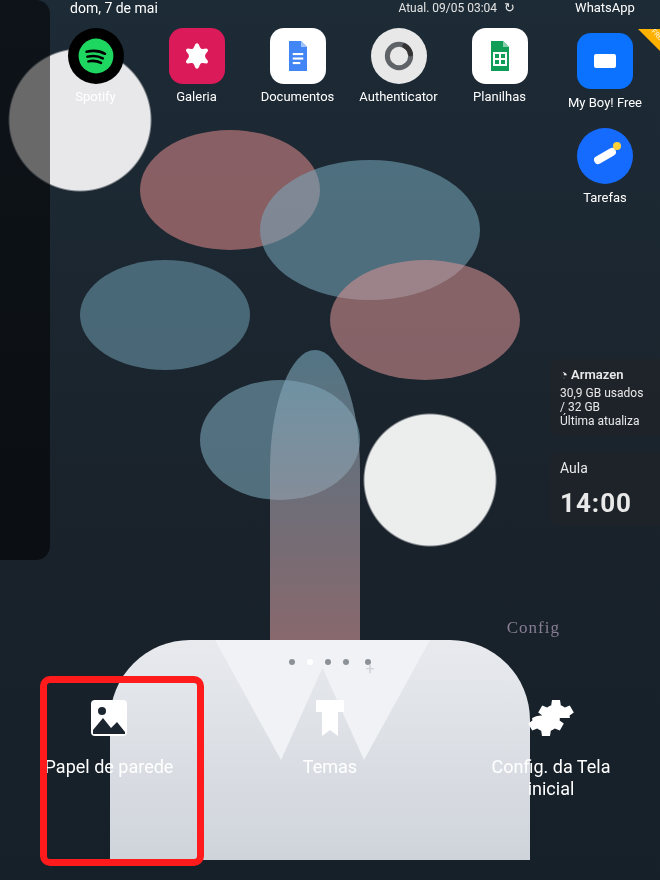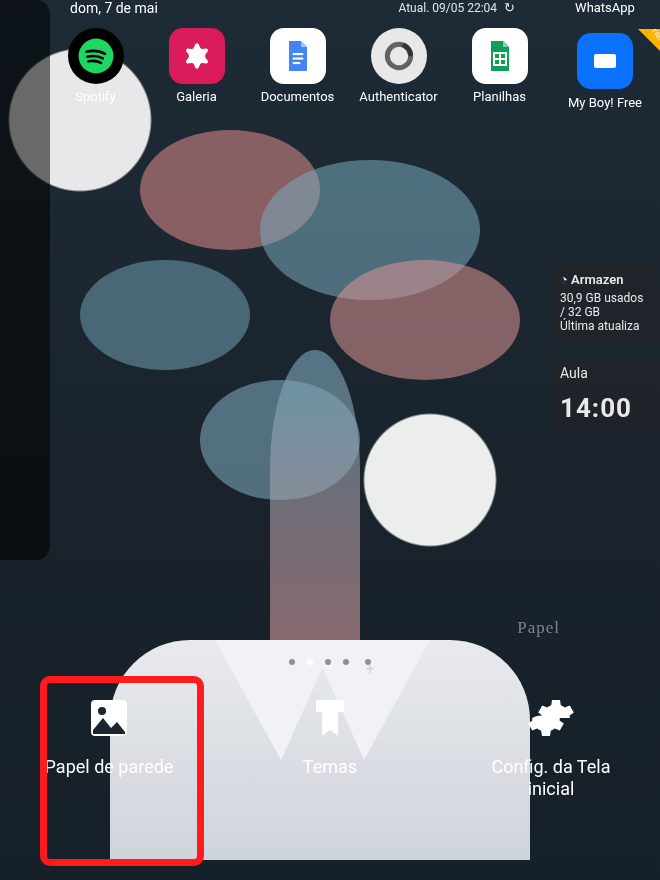--- a/index.html
+++ b/index.html
@@ -81,26 +81,26 @@
   <div class="dark-top"></div>
   <div class="cloud c1"></div>
   <div class="cloud c2"></div>
   <div class="cloud c3"></div>
   <div class="cloud c4"></div>
   <div class="cloud c5"></div>
   <div class="stream"></div>
   <div class="shirt"></div>
   <div class="collarL"></div>
   <div class="collarR"></div>
-  <div class="sig">Papel</div>
+  <div class="sig">Config</div>
 </div>
 
 <div class="date">dom, 7 de mai</div>
 <div class="atual">
-  <span>Atual. 09/05 22:04</span>
+  <span>Atual. 09/05 03:04</span>
   <span class="ref">↻</span>
 </div>
 
 <div class="apps">
   <div class="app">
     <div class="ic spotify">
       <svg viewBox="0 0 24 24">
           <circle cx="12" cy="12" r="11" fill="#1ed760"></circle>
           <path d="M6 9.3c4-.9 8.6-.5 11.7 1.3M6.6 12.4c3.3-.7 7.1-.4 9.7 1.1M7.2 15.4c2.7-.6 5.7-.3 8 1" stroke="#000" stroke-width="1.6" fill="none" stroke-linecap="round"></path>
         </svg>
@@ -151,20 +151,24 @@
 </div>
 
 <div class="rcol">
   <div class="lbl">WhatsApp</div>
   <div style="position:relative;">
     <div class="ic myboy">
         <div class="ribbon"></div>
       </div>
     <div class="lbl">My Boy! Free</div>
   </div>
+  <div>
+    <div class="ic tasks"></div>
+    <div class="lbl">Tarefas</div>
+  </div>
   <div style="height:120px"></div>
   <div class="widget">
     <div class="title"><span>◔</span> <span>Armazen</span></div>
     <div>30,9 GB usados / 32 GB</div>
     <div>Última atualiza</div>
   </div>
   <div class="widget aula">
     <div>Aula</div>
     <div class="time">14:00</div>
   </div>

